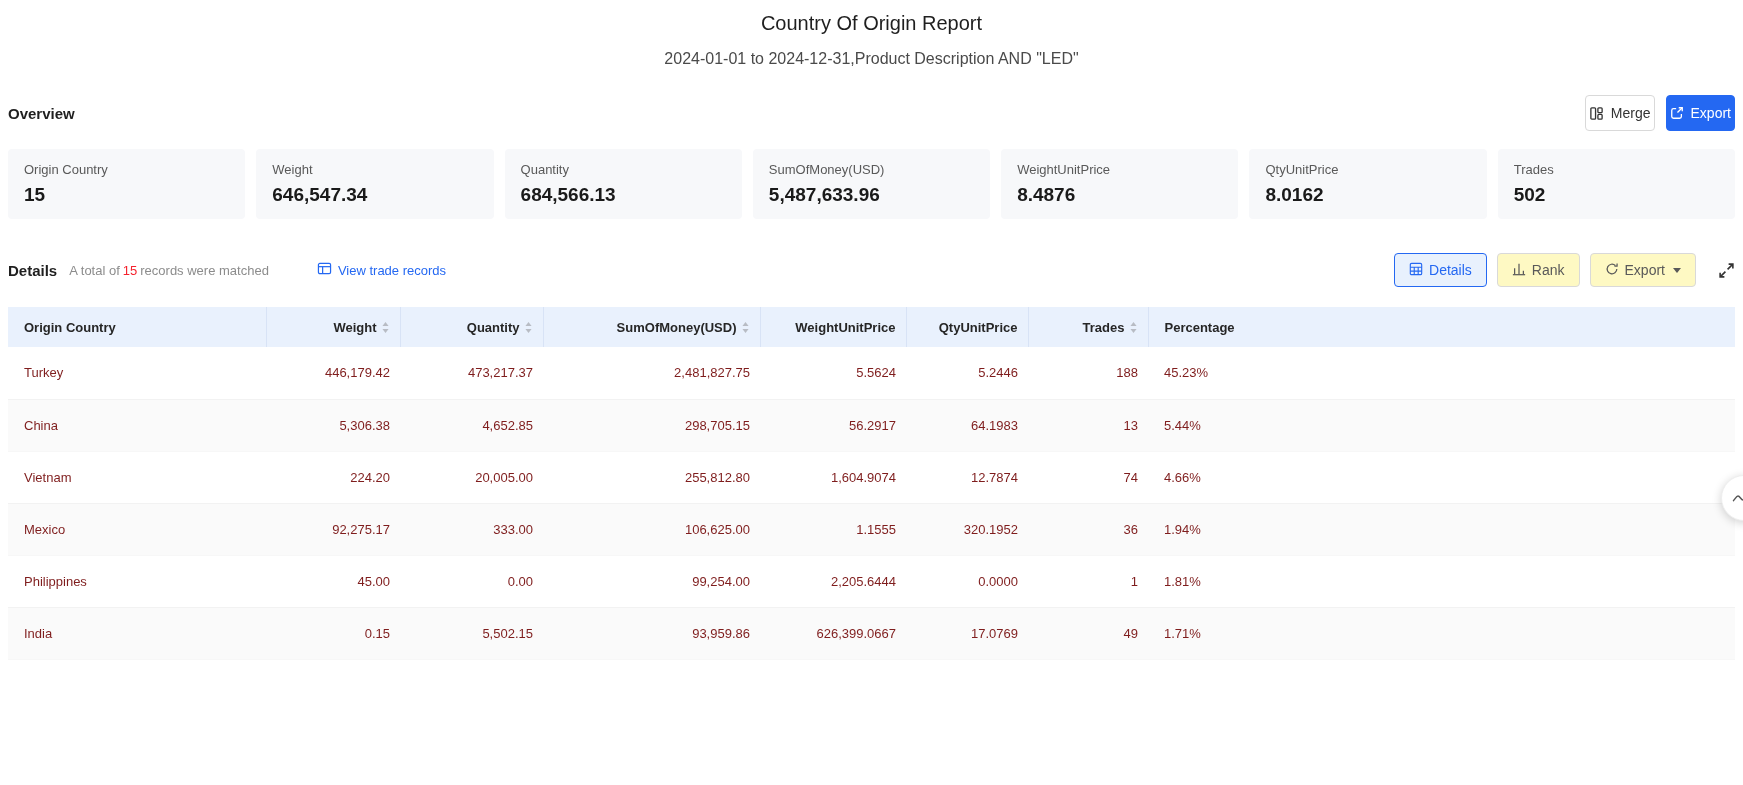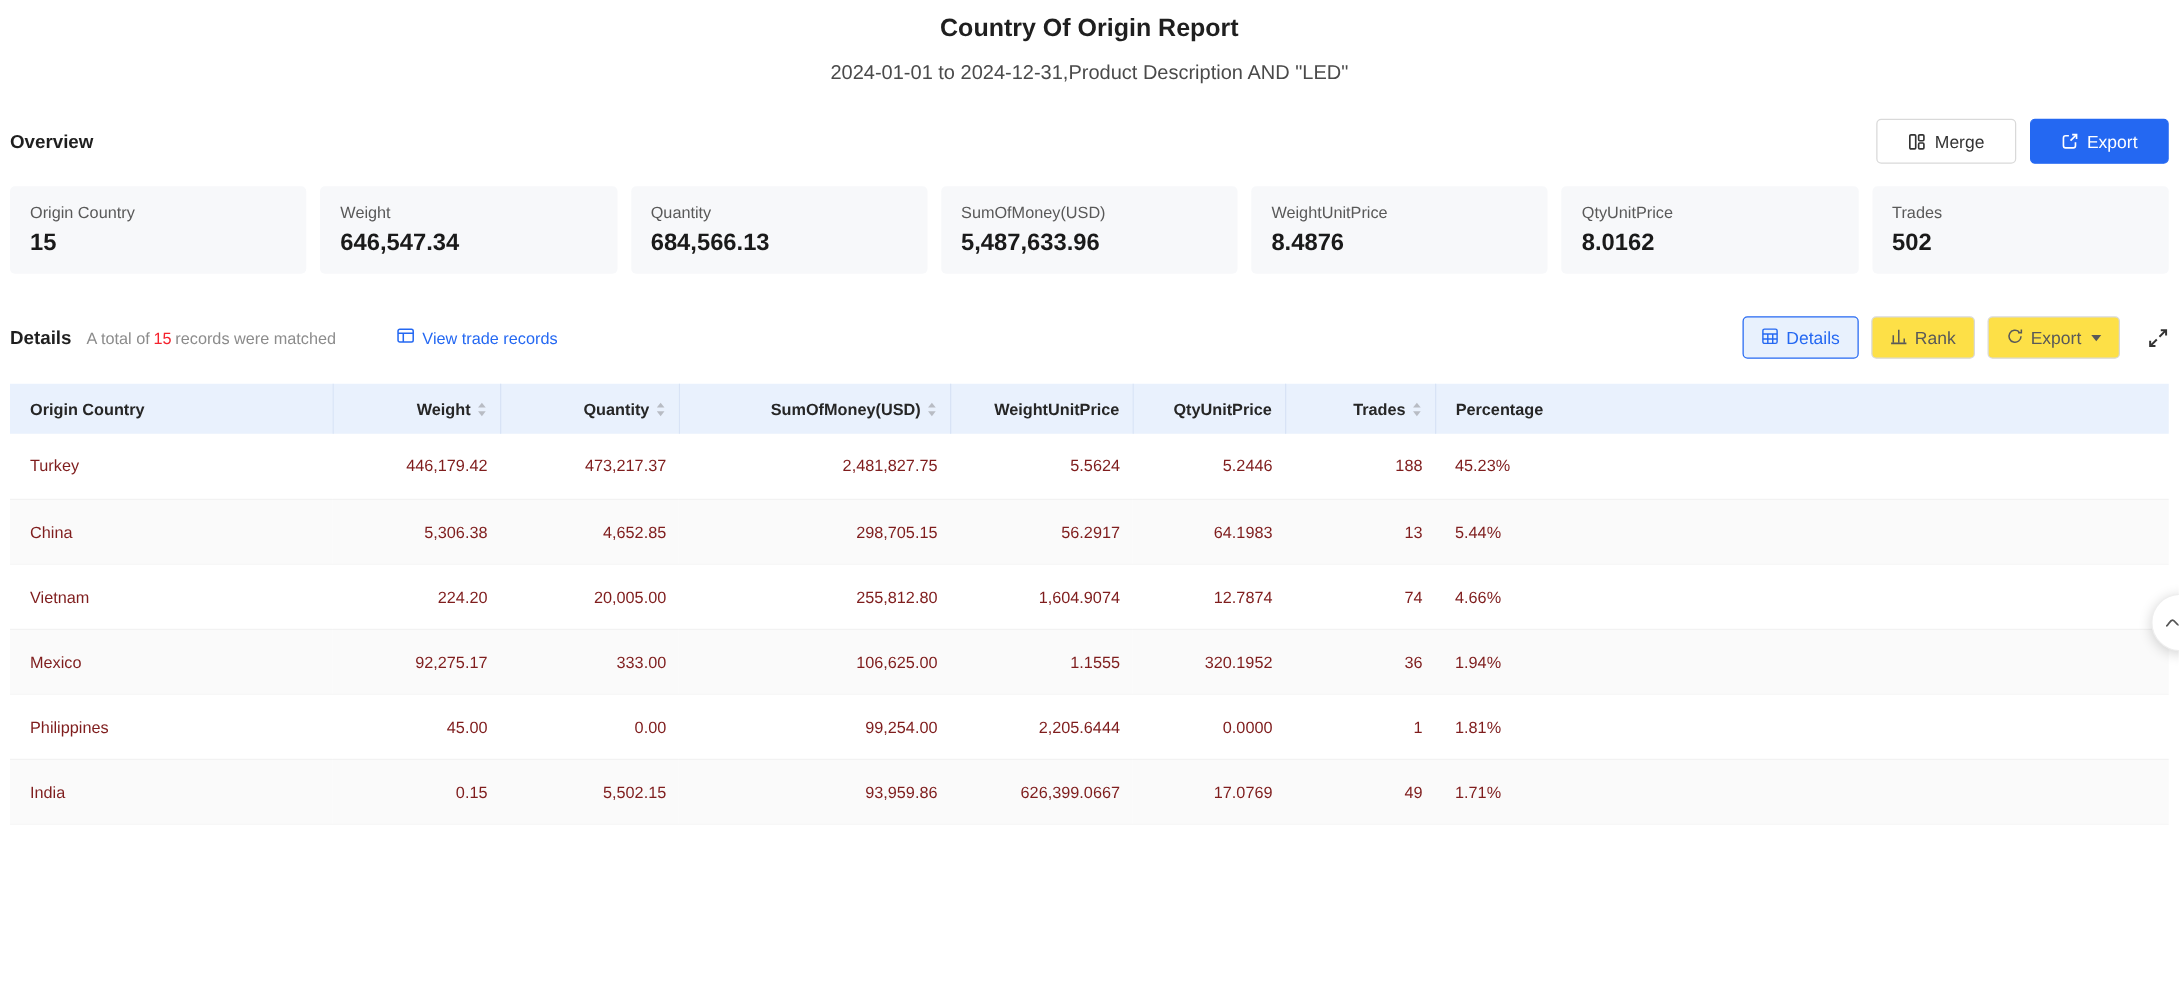--- a/index.html
+++ b/index.html
@@ -7,49 +7,49 @@
   body {
     position: relative;
     font-family: "Liberation Sans", sans-serif;
     background: #ffffff;
     color: #262626;
   }
   .page { padding: 8px 8px 0 8px; }
 
   
   .report-head { text-align: center; padding-top: 4px; }
-  .report-title { font-size: 20px; font-weight: 700; color: #1f1f1f; }
+  .report-title { font-size: 20px; font-weight: 400; color: #1f1f1f; }
   .report-subtitle { margin-top: 15px; font-size: 16px; font-weight: 400; color: #4a4a4a; }
 
   
   .overview-bar { margin-top: 27px; display: flex; align-items: center; justify-content: space-between; }
   .section-label { font-size: 15px; font-weight: 700; color: #1f1f1f; }
   .overview-actions { display: flex; gap: 11px; }
-  .btn { display: inline-flex; align-items: center; gap: 7px; height: 36px; padding: 0 24px;
+  .btn { display: inline-flex; align-items: center; gap: 7px; height: 36px; padding: 0 3px;
          border-radius: 4px; font-size: 14px; cursor: pointer; border: 1px solid #d9d9d9;
          background: #fff; color: #333; }
   .btn svg { display: block; }
   .btn-primary { background: #2468f2; border-color: #2468f2; color: #fff; }
 
   
   .cards { margin-top: 18px; display: flex; gap: 11px; }
   .card { flex: 1 1 0; background: #f7f8fa; border-radius: 4px; padding: 13px 16px; }
   .card-label { font-size: 13px; color: #595959; }
   .card-value { margin-top: 7px; font-size: 19px; font-weight: 700; color: #1a1a1a; }
 
   
   .details-bar { margin-top: 34px; display: flex; align-items: center; }
   .details-left { display: flex; align-items: center; }
   .matched-text { margin-left: 12px; font-size: 13px; color: #8c8c8c; }
   .matched-count { color: #f5222d; padding: 0 3px; }
   .trade-link { margin-left: 48px; display: inline-flex; align-items: center; gap: 6px;
                 font-size: 13px; color: #2468f2; text-decoration: none; cursor: pointer; }
   .details-right { margin-left: auto; display: flex; align-items: center; gap: 10px; }
   .tab-btn { display: inline-flex; align-items: center; gap: 6px; height: 34px; padding: 0 14px;
-             border-radius: 4px; border: 1px solid #d9d9d9; background: #fde047; color: #595959;
+             border-radius: 4px; border: 1px solid #d9d9d9; background: #fef9c3; color: #595959;
              font-size: 14px; cursor: pointer; }
   .tab-btn.active { background: #e8f1fd; border-color: #2468f2; color: #2468f2; }
   .caret { width: 0; height: 0; border-left: 4px solid transparent; border-right: 4px solid transparent;
            border-top: 5px solid #595959; margin-left: 2px; }
   .fullscreen { margin-left: 12px; cursor: pointer; display: inline-flex; }
 
   
   .tbl-wrap { margin-top: 20px; }
   table { width: 100%; border-collapse: collapse; table-layout: fixed; font-size: 13px; }
   thead th { background: #e9f1fd; height: 40px; font-weight: 700; color: #262626;

